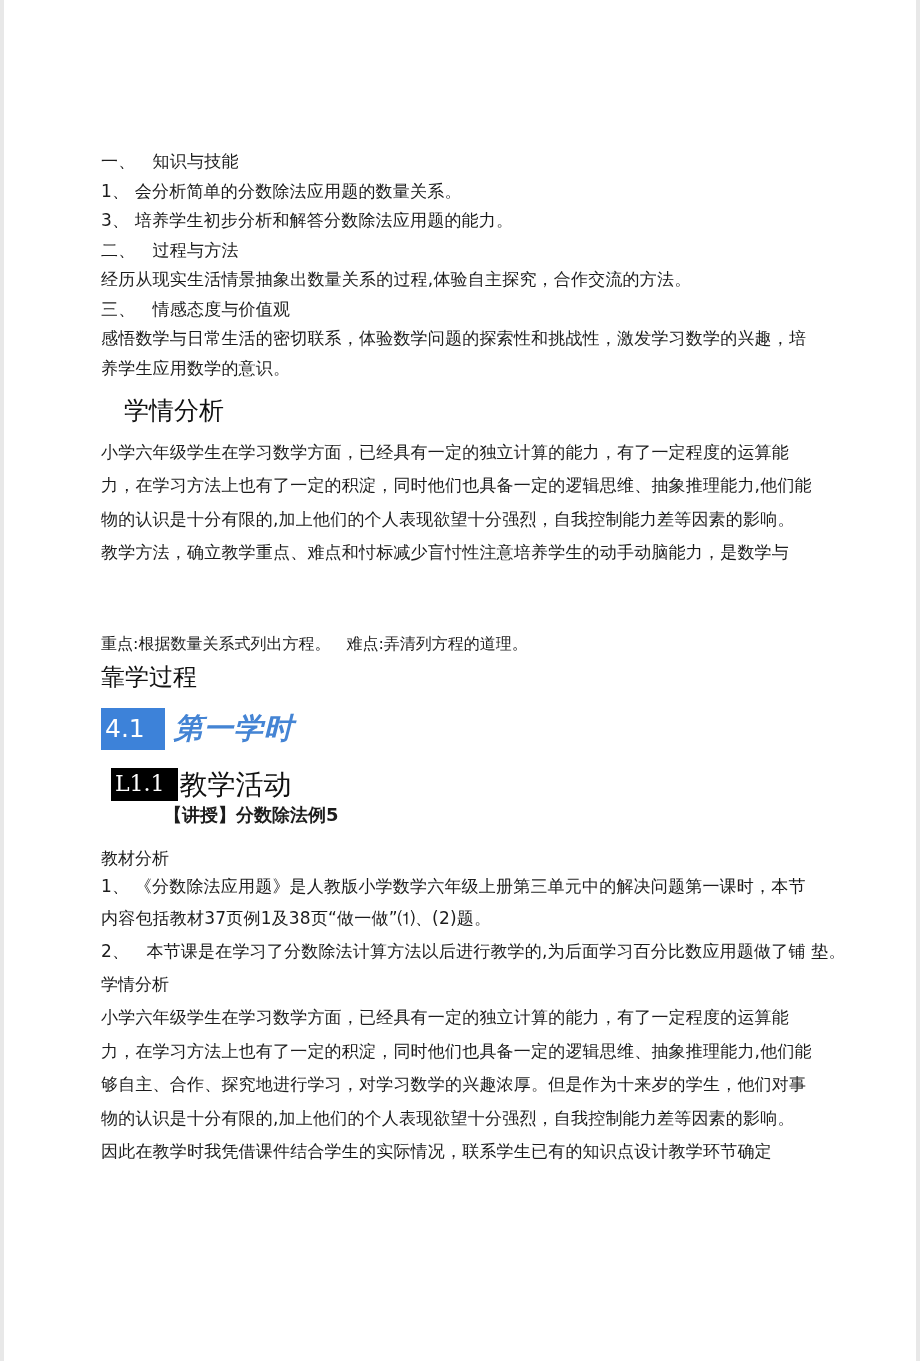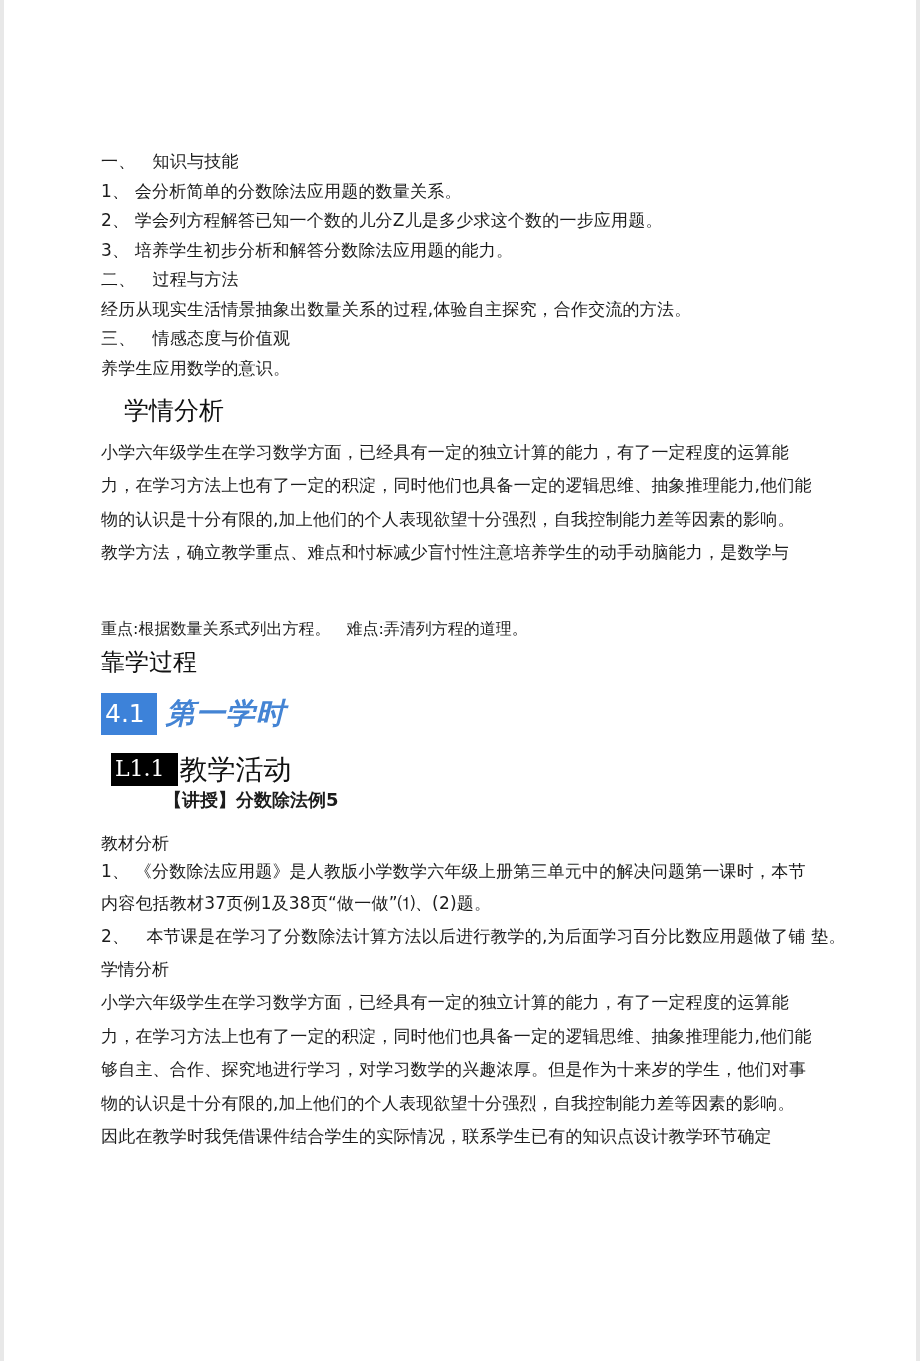--- a/index.html
+++ b/index.html
@@ -30,21 +30,21 @@
   }
 
   .para-line {
     font-size:17px;
     line-height:33.4px;
     white-space:nowrap;
     letter-spacing:0.2px;
   }
 
   .keypoints {
-    margin-top:47px;
+    margin-top:62px;
     font-size:16px;
     line-height:24px;
     white-space:nowrap;
   }
 
   .process-heading {
     font-family:"DejaVu Serif","Liberation Serif",serif;
     font-size:24px;
     font-weight:400;
     margin-top:5px;
@@ -55,21 +55,21 @@
     display:flex; align-items:center;
     margin-top:15px;
     gap:9px;
     height:42px;
   }
   .badge-blue {
     background:var(--blue_badge);
     color:#ffffff;
     font-size:25px;
     line-height:1;
-    padding:8px 12px 9px 4px;
+    padding:8px 20px 9px 4px;
     display:inline-block;
   }
   .lesson-title {
     color:var(--blue_text);
     font-style:italic;
     font-weight:bold;
     font-size:29px;
     letter-spacing:1px;
   }
 
@@ -120,25 +120,25 @@
 </style>
 </head>
 <body>
 
 <div class="page">
   <div class="content">
 
     <div>
       <div class="obj-line">一、　知识与技能</div>
       <div class="obj-line">1、 会分析简单的分数除法应用题的数量关系。</div>
-      <div class="obj-line">2、 学会列方程解答已知一个数的儿分Z儿是多少求这个数的一步应用题。</div>
       <div class="obj-line">3、 培养学生初步分析和解答分数除法应用题的能力。</div>
       <div class="obj-line">二、　过程与方法</div>
       <div class="obj-line">经历从现实生活情景抽象出数量关系的过程,体验自主探究，合作交流的方法。</div>
       <div class="obj-line">三、　情感态度与价值观</div>
+      <div class="obj-line">感悟数学与日常生活的密切联系，体验数学问题的探索性和挑战性，激发学习数学的兴趣，培</div>
       <div class="obj-line">养学生应用数学的意识。</div>
     </div>
 
     <div>
       <div class="section-heading">学情分析</div>
       <div class="para-line">小学六年级学生在学习数学方面，已经具有一定的独立计算的能力，有了一定程度的运算能</div>
       <div class="para-line">力，在学习方法上也有了一定的积淀，同时他们也具备一定的逻辑思维、抽象推理能力,他们能</div>
       <div class="para-line">物的认识是十分有限的,加上他们的个人表现欲望十分强烈，自我控制能力差等因素的影响。</div>
       <div class="para-line">教学方法，确立教学重点、难点和忖标减少盲忖性注意培养学生的动手动脑能力，是数学与</div>
     </div>

